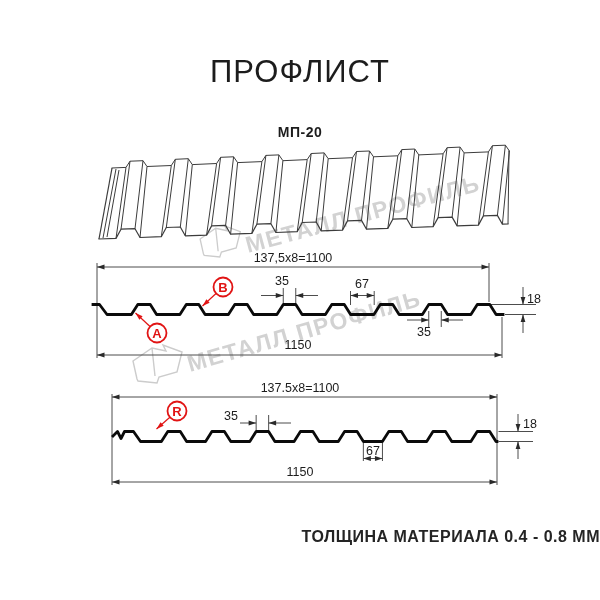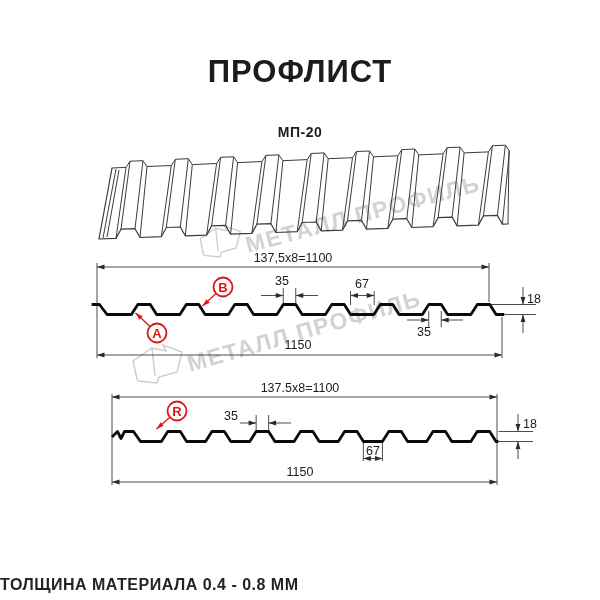--- a/index.html
+++ b/index.html
@@ -1,23 +1,23 @@
 <!DOCTYPE html>
 <html><head>
 <meta charset="utf-8">
 <style>
   html,body{margin:0;padding:0;}
   body{width:600px;height:600px;background:#ffffff;position:relative;overflow:hidden;
        font-family:"Liberation Sans",sans-serif;}
   .title{position:absolute;top:54px;left:0;width:600px;text-align:center;
-         font-size:31px;font-weight:700;letter-spacing:1px;color:#1c1c1c;}
+         font-size:31px;font-weight:400;letter-spacing:1px;color:#1c1c1c;}
   .subtitle{position:absolute;top:84px;left:0;width:600px;text-align:center;
          font-size:14px;font-weight:700;letter-spacing:.5px;color:#1c1c1c;margin-top:40px;}
-  .footer{position:absolute;top:528px;left:0;width:600px;text-align:left;
-         font-size:16px;font-weight:700;letter-spacing:.5px;color:#242424;margin-top:48px;}
+  .footer{position:absolute;top:528px;left:0;width:600px;text-align:right;
+         font-size:16px;font-weight:700;letter-spacing:.5px;color:#242424;}
   svg{position:absolute;left:0;top:0;}
   text{font-family:"Liberation Sans",sans-serif;font-size:12.5px;fill:#1c1c1c;}
   text.dim{font-size:12.5px;}
   text.mid{text-anchor:middle;}
   text.redletter{font-size:13px;font-weight:700;fill:#e11414;text-anchor:middle;}
   text.wm{font-size:23px;font-weight:700;fill:#d2d2d2;letter-spacing:1.5px;}
 </style>
 </head>
 <body>
 

